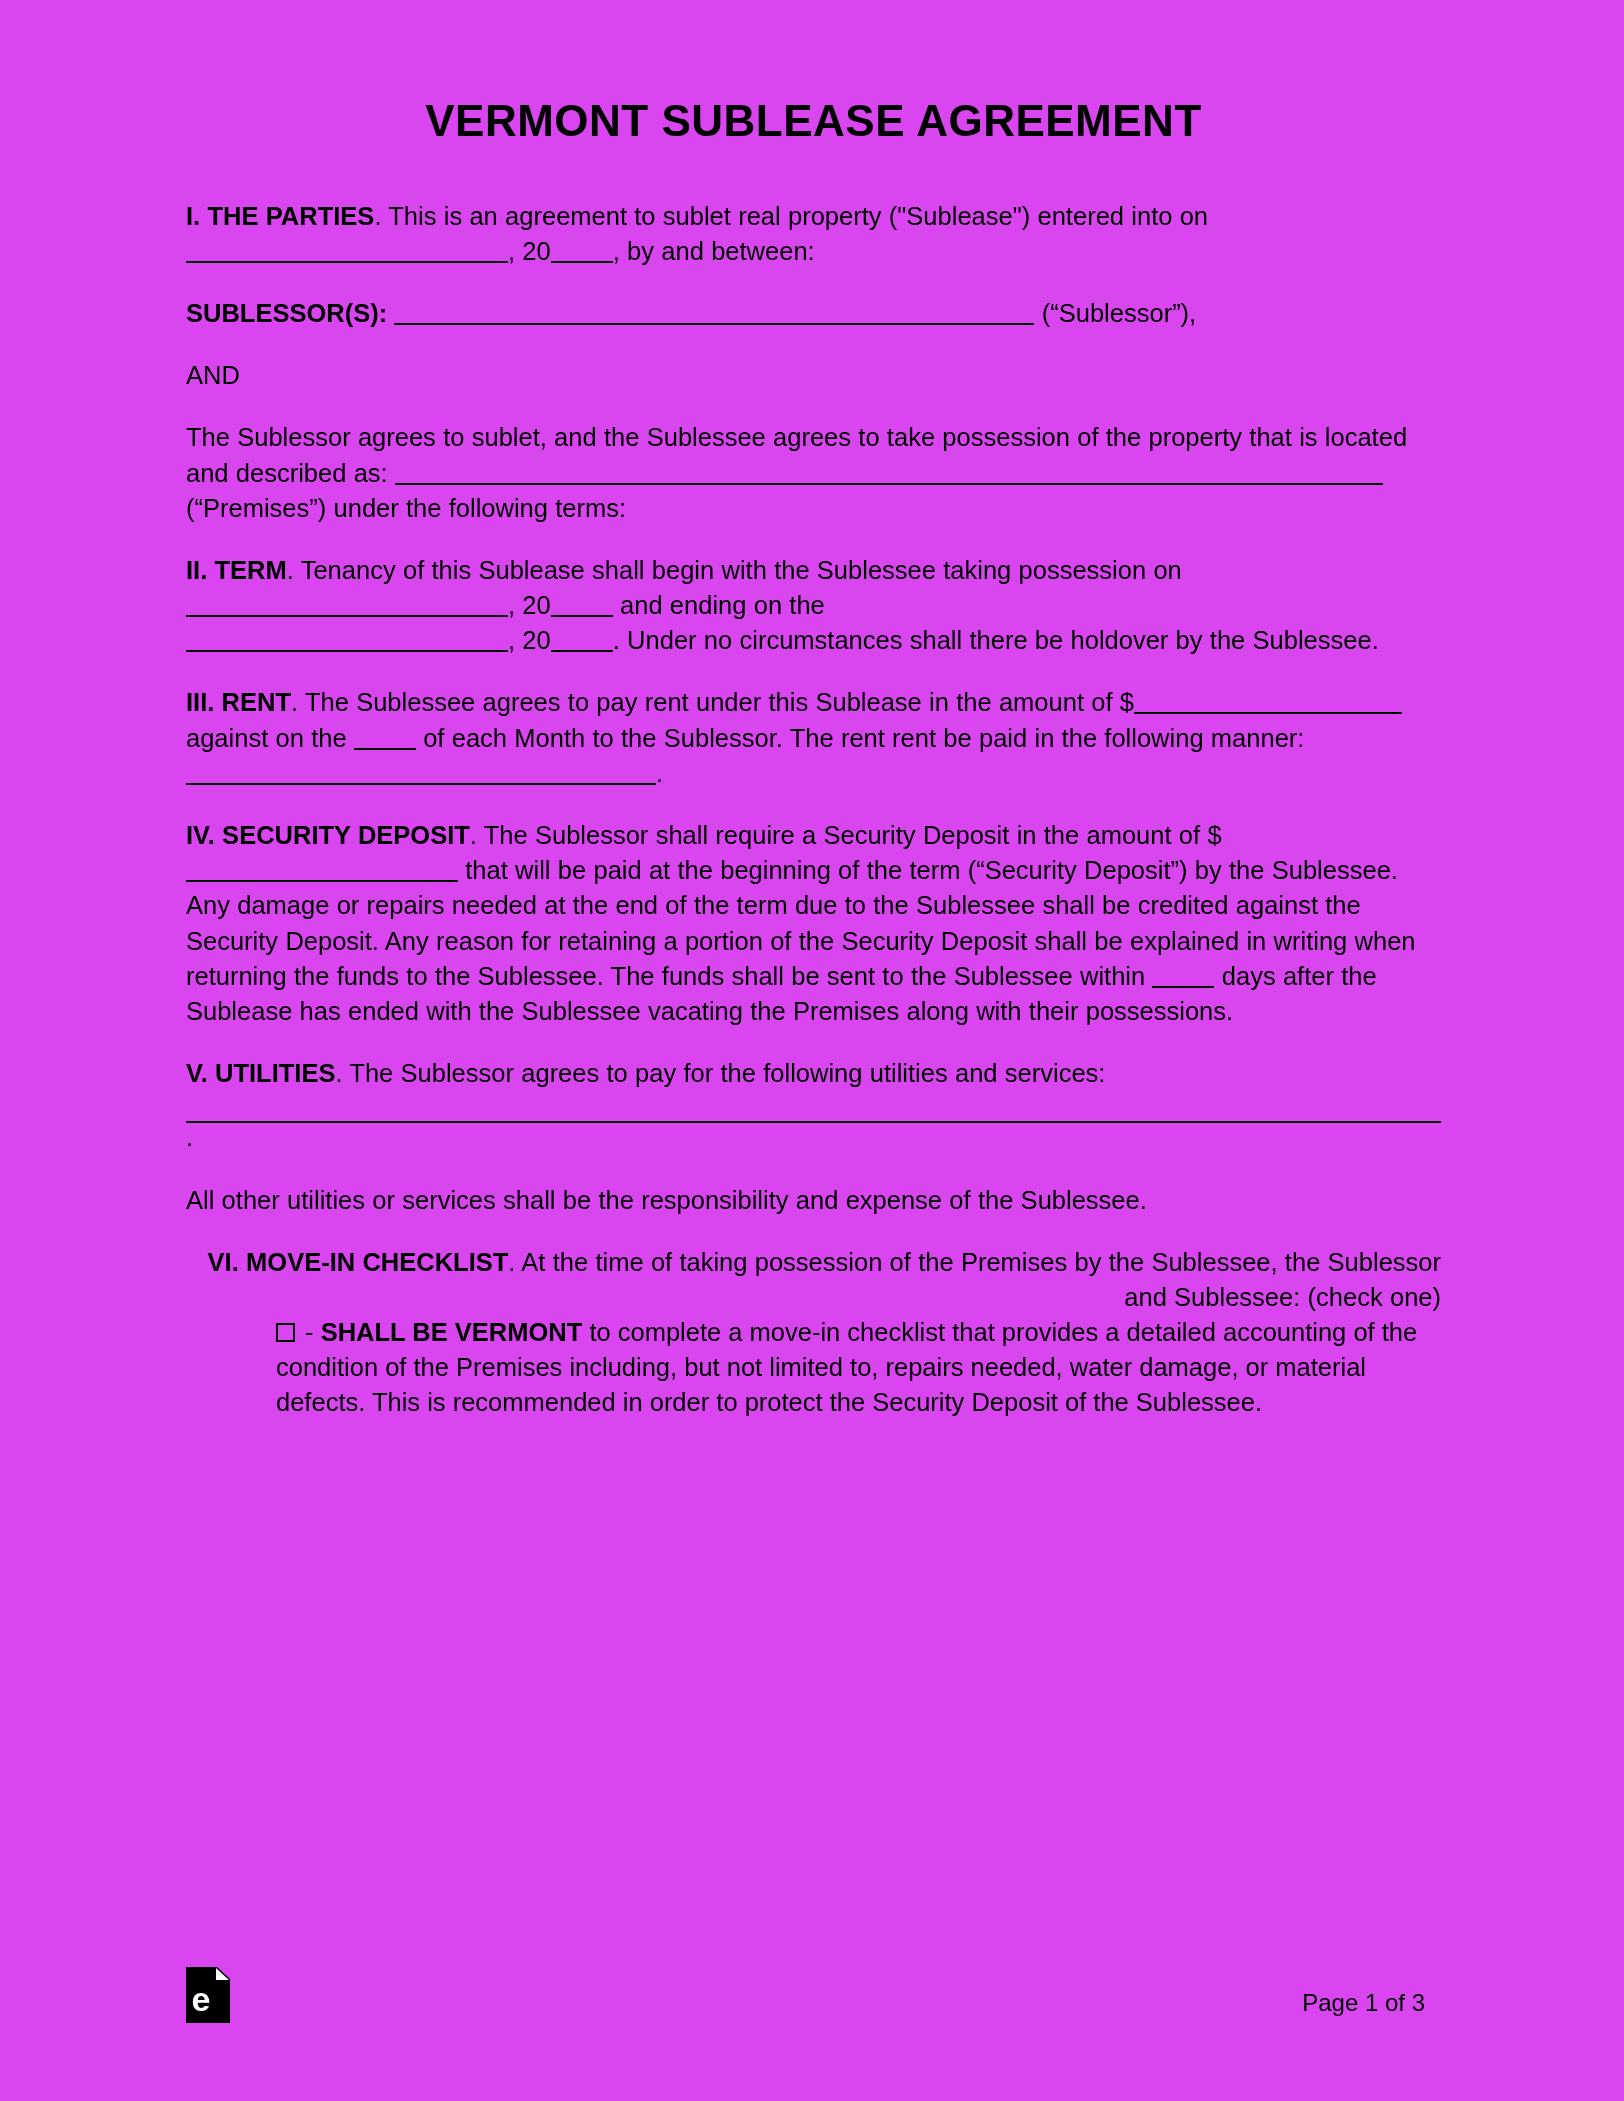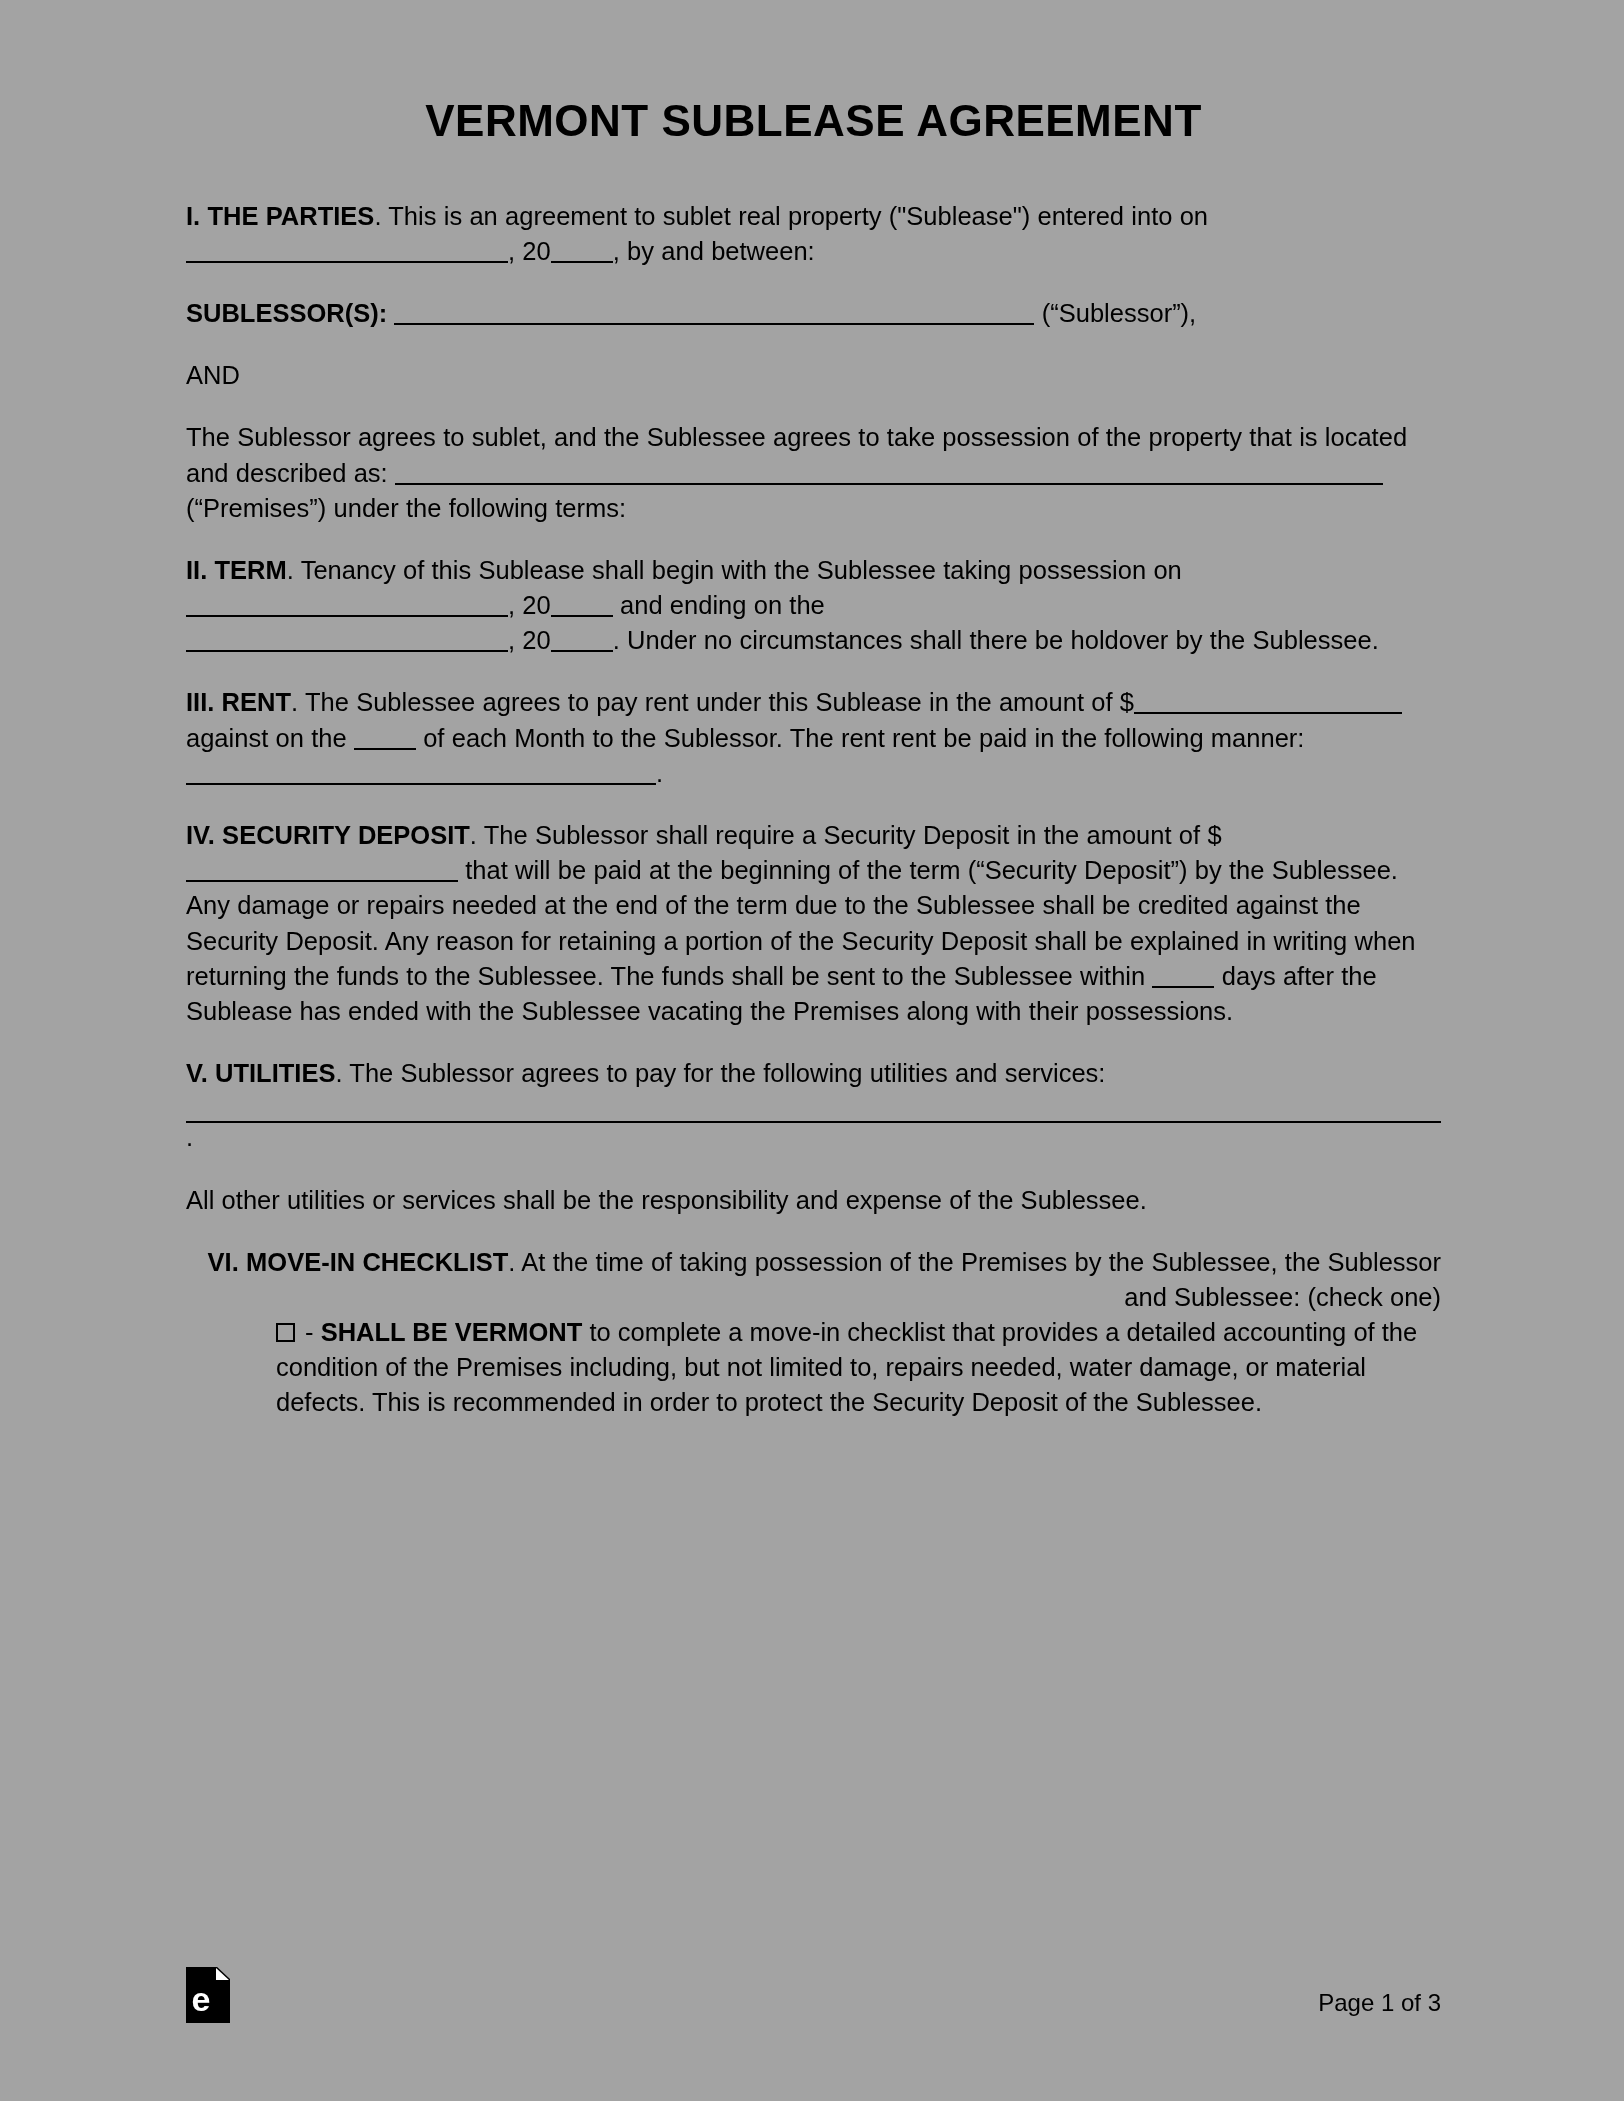--- a/index.html
+++ b/index.html
@@ -4,21 +4,21 @@
 <style>
   html, body {
     margin: 0;
     padding: 0;
     background: #ffffff;
   }
   .page {
     position: relative;
     width: 1624px;
     height: 2101px;
-    background: #a3a3a3;
+    background: #d946ef;
     font-family: "Liberation Sans", sans-serif;
     color: #000000;
     box-sizing: border-box;
     overflow: hidden;
   }
   .content {
     position: absolute;
     left: 186px;
     top: 96px;
     width: 1255px;
@@ -84,21 +84,21 @@
   }
   .logo {
     position: absolute;
     left: 0;
     bottom: 0;
     width: 44px;
     height: 56px;
   }
   .page-num {
     position: absolute;
-    right: 0;
+    right: 16px;
     bottom: 8px;
     font-size: 24px;
     line-height: 1;
   }
 </style>
 </head>
 <body>
 
 <div class="page">
 

